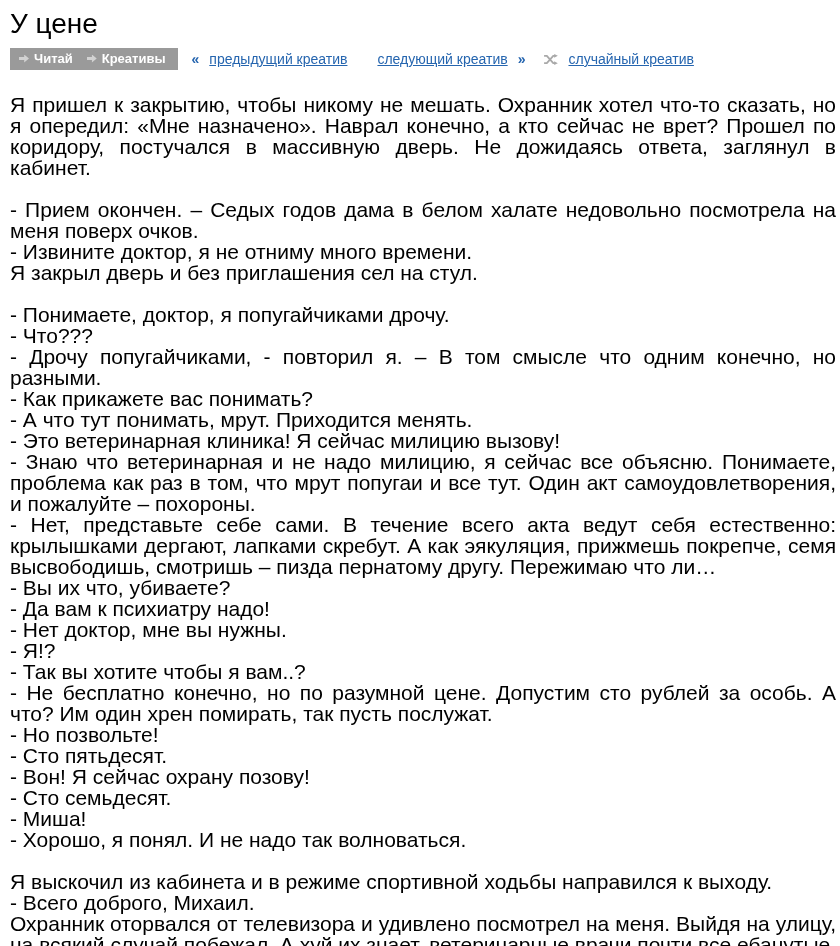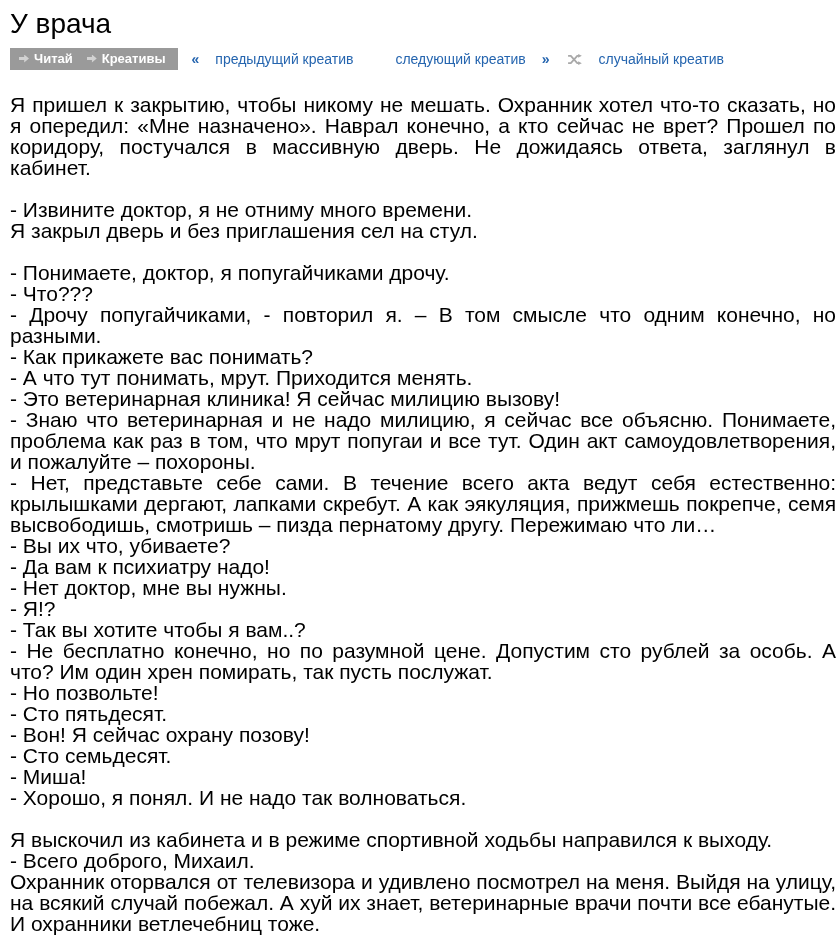--- a/index.html
+++ b/index.html
@@ -48,43 +48,44 @@
   }
   .nav-links { display: flex; align-items: center; margin-left: 10px; }
   .chev {
     color: #2565af;
     font-weight: 700;
     font-size: 14px;
     padding: 0 4px;
   }
   a.nav-link {
     color: #2565af;
+    text-decoration: underline;
     font-size: 14px;
-    margin: 0 12px;
+    margin: 0 6px;
     cursor: pointer;
   }
   .gap-md { width: 18px; }
   .shuffle-wrap { display: inline-flex; align-items: center; margin: 0 4px 0 14px; }
 
   .story { font-size: 21px; line-height: 21px; }
   .story-block { margin-bottom: 21px; }
   .story-line { text-align: justify; }
 
   .separator {
     width: 600px;
     border-top: 1px solid #2b2b2b;
     margin: 12px 0 24px 0;
   }
 </style>
 </head>
 <body>
 
 <div class="page">
 
-  <h1 class="title">У врача</h1>
+  <h1 class="title">У цене</h1>
 
   <div class="navbar">
     <div class="cat-box">
       <span class="cat-item">
         <span class="bullet-arrow"></span>
         <span class="cat-label">Читай</span>
       </span>
       <span class="cat-item">
         <span class="bullet-arrow"></span>
         <span class="cat-label">Креативы</span>
@@ -107,20 +108,21 @@
       </span>
       <a class="nav-link">случайный креатив</a>
     </div>
   </div>
 
   <div class="story">
       <div class="story-block">
         <div class="story-line">Я пришел к закрытию, чтобы никому не мешать. Охранник хотел что-то сказать, но я опередил: «Мне назначено». Наврал конечно, а кто сейчас не врет? Прошел по коридору, постучался в массивную дверь. Не дожидаясь ответа, заглянул в кабинет.</div>
       </div>
       <div class="story-block">
+        <div class="story-line">- Прием окончен. – Седых годов дама в белом халате недовольно посмотрела на меня поверх очков.</div>
         <div class="story-line">- Извините доктор, я не отниму много времени.</div>
         <div class="story-line">Я закрыл дверь и без приглашения сел на стул.</div>
       </div>
       <div class="story-block">
         <div class="story-line">- Понимаете, доктор, я попугайчиками дрочу.</div>
         <div class="story-line">- Что???</div>
         <div class="story-line">- Дрочу попугайчиками, - повторил я. – В том смысле что одним конечно, но разными.</div>
         <div class="story-line">- Как прикажете вас понимать?</div>
         <div class="story-line">- А что тут понимать, мрут. Приходится менять.</div>
         <div class="story-line">- Это ветеринарная клиника! Я сейчас милицию вызову!</div>

